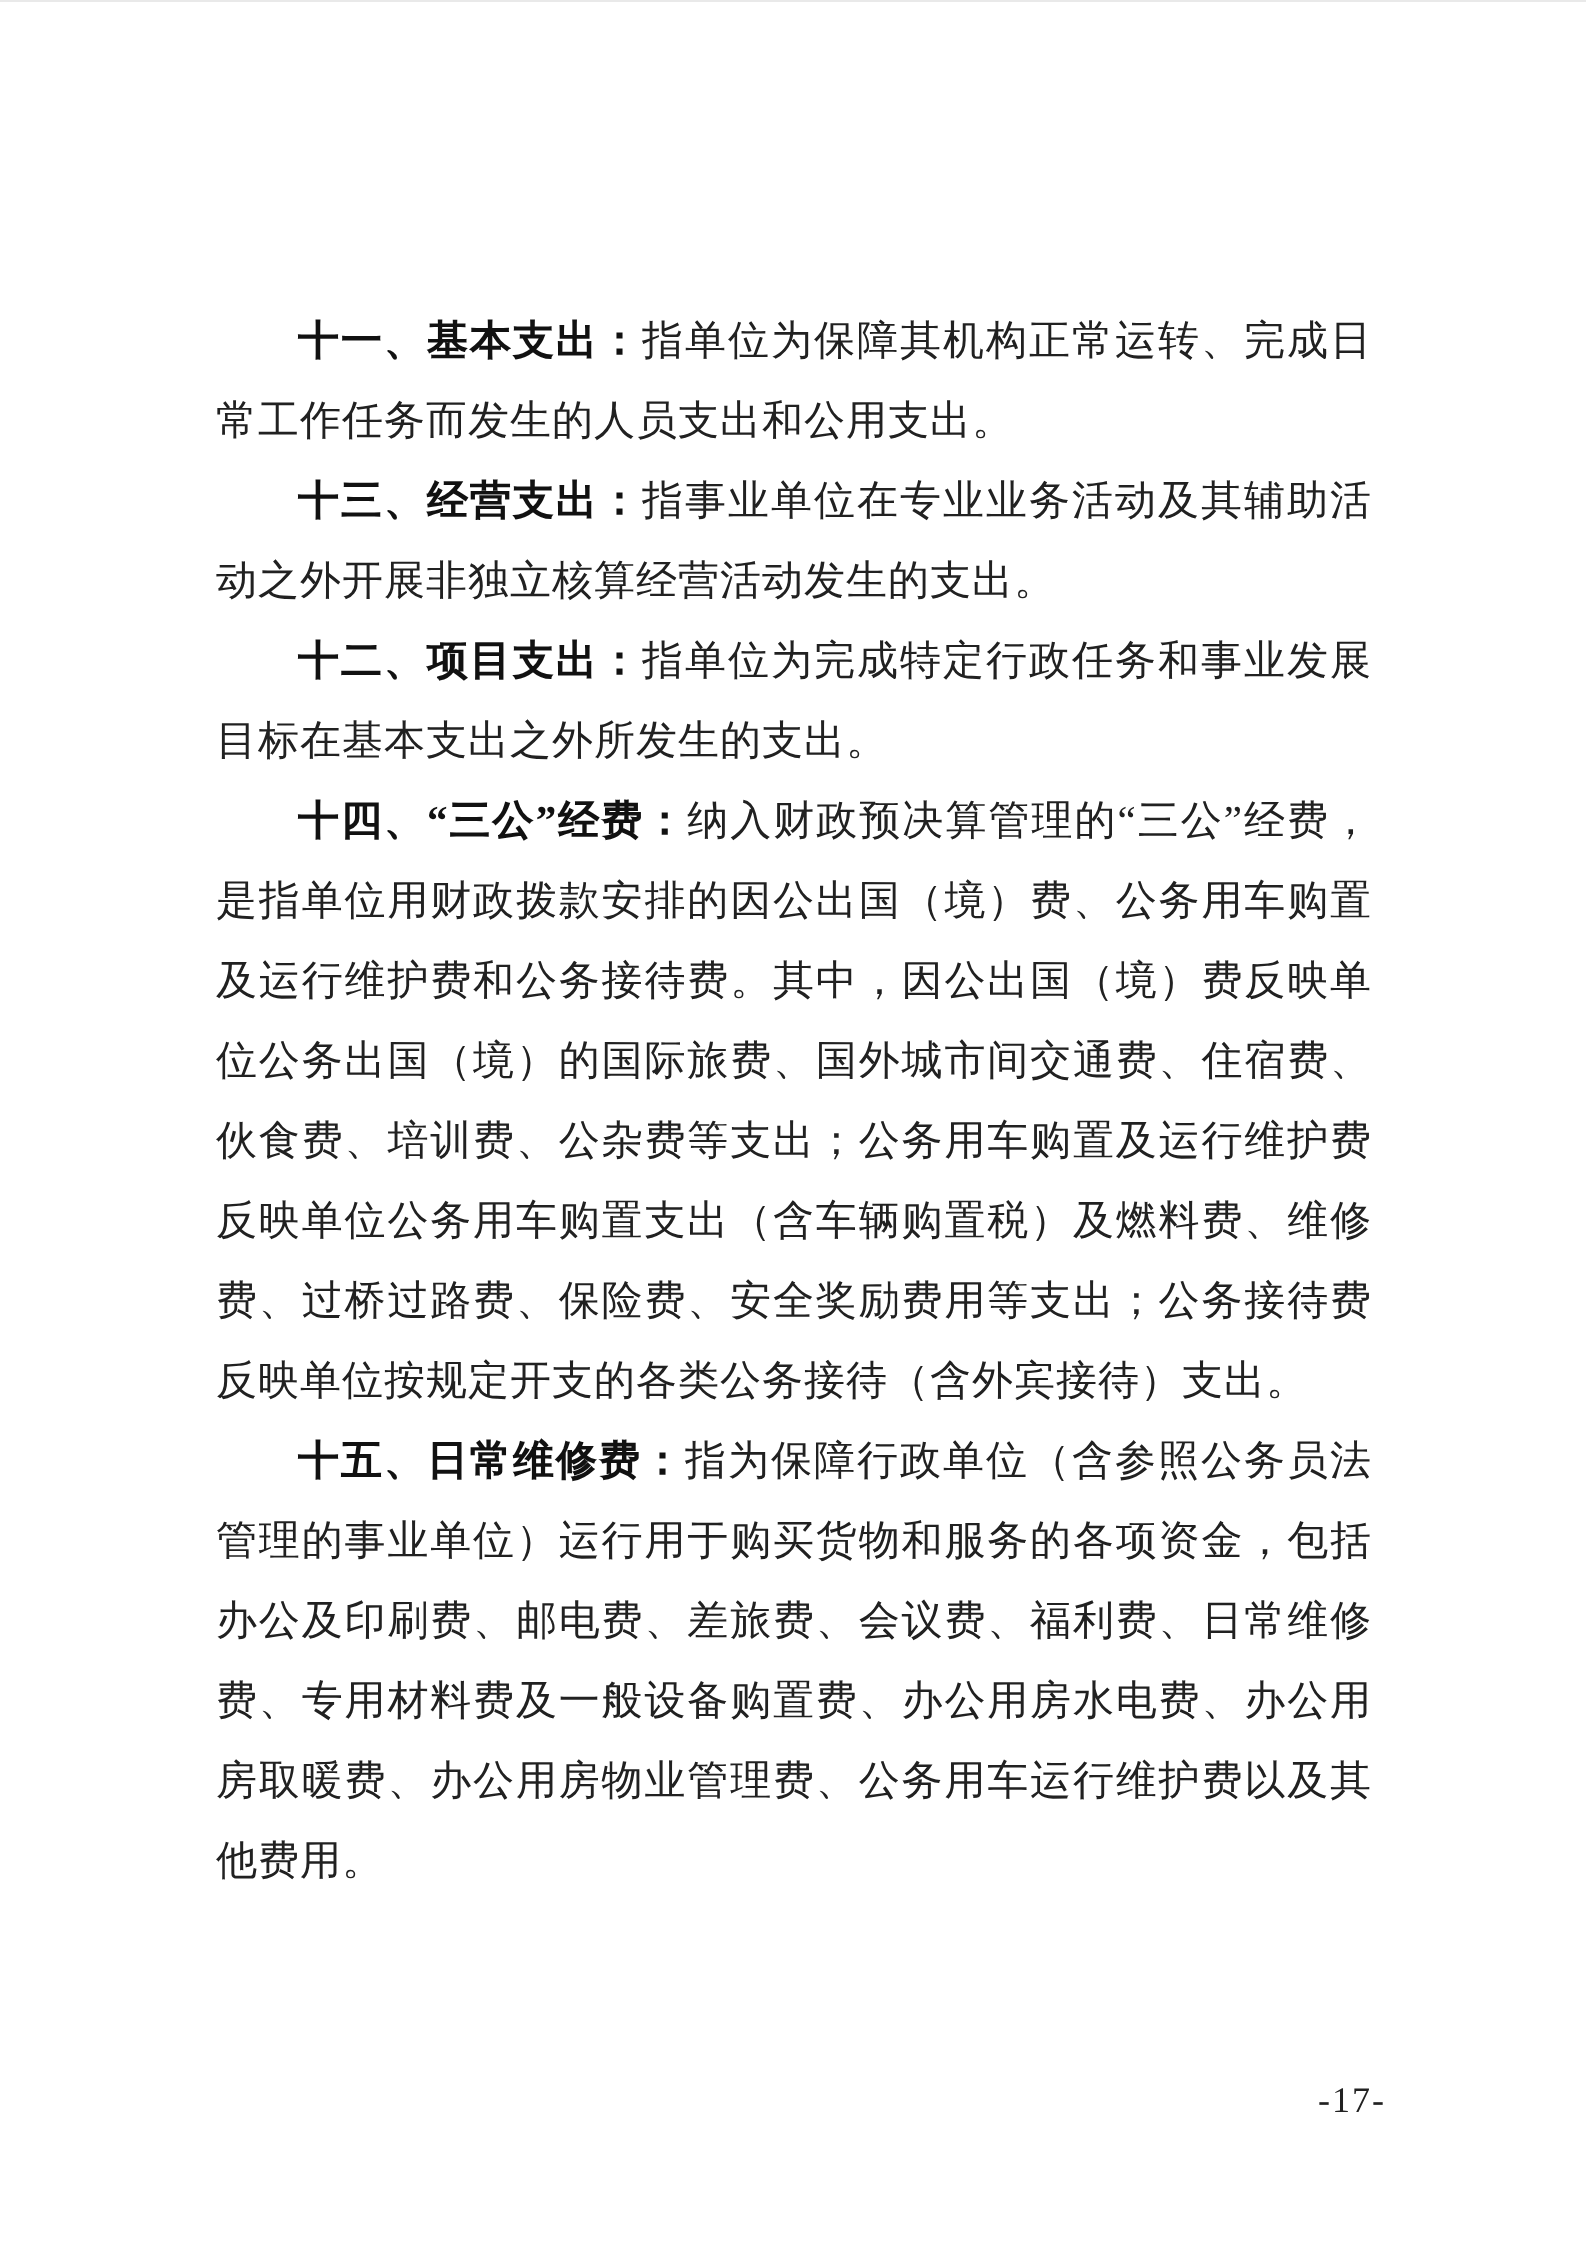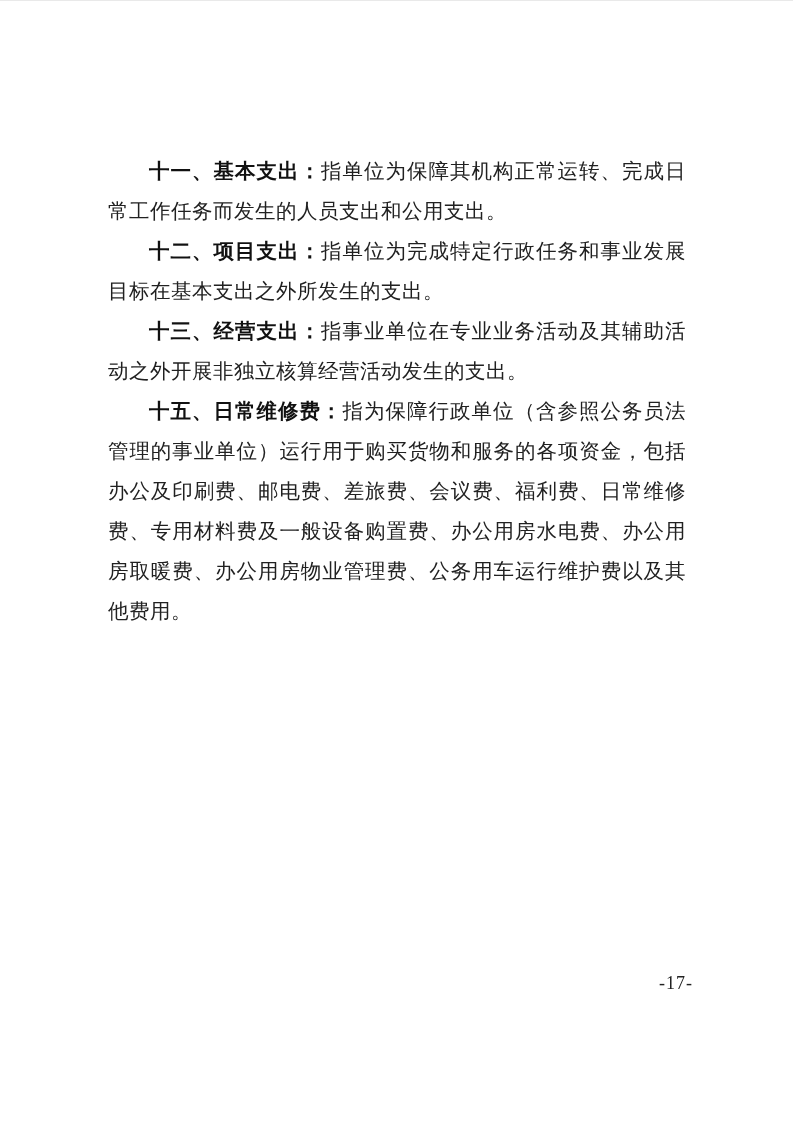--- a/index.html
+++ b/index.html
@@ -38,43 +38,44 @@
     text-indent: 2em;
     letter-spacing: 0.5px;
     color: #212121;
   }
   .para .term {
     font-weight: bold;
     color: #111111;
   }
   .page-number {
     position: absolute;
-    top: 973px;
+    top: 1040px;
     left: 646px;
     width: 60px;
     text-align: center;
     font-size: 18px;
     letter-spacing: 1px;
     color: #222222;
     font-family: "Liberation Serif", serif;
   }
 </style>
 </head>
 <body>
 
 <div class="page">
   <div class="page-top-edge"></div>
 
   <div class="content">
 
     <p class="para"><span class="term">十一、基本支出：</span><span>指单位为保障其机构正常运转、完成日常工作任务而发生的人员支出和公用支出。</span></p>
 
+    <p class="para"><span class="term">十三、经营支出：</span><span>指事业单位在专业业务活动及其辅助活动之外开展非独立核算经营活动发生的支出。</span></p>
+
     <p class="para"><span class="term">十二、项目支出：</span><span>指单位为完成特定行政任务和事业发展目标在基本支出之外所发生的支出。</span></p>
 
-    <p class="para"><span class="term">十三、经营支出：</span><span>指事业单位在专业业务活动及其辅助活动之外开展非独立核算经营活动发生的支出。</span></p>
-
+    <p class="para"><span class="term">十四、“三公”经费：</span><span>纳入财政预决算管理的“三公”经费，是指单位用财政拨款安排的因公出国（境）费、公务用车购置及运行维护费和公务接待费。其中，因公出国（境）费反映单位公务出国（境）的国际旅费、国外城市间交通费、住宿费、伙食费、培训费、公杂费等支出；公务用车购置及运行维护费反映单位公务用车购置支出（含车辆购置税）及燃料费、维修费、过桥过路费、保险费、安全奖励费用等支出；公务接待费反映单位按规定开支的各类公务接待（含外宾接待）支出。</span></p>
 
     <p class="para"><span class="term">十五、日常维修费：</span><span>指为保障行政单位（含参照公务员法管理的事业单位）运行用于购买货物和服务的各项资金，包括办公及印刷费、邮电费、差旅费、会议费、福利费、日常维修费、专用材料费及一般设备购置费、办公用房水电费、办公用房取暖费、办公用房物业管理费、公务用车运行维护费以及其他费用。</span></p>
 
   </div>
 
   <div class="page-number">-17-</div>
 </div>
 
 </body></html>

